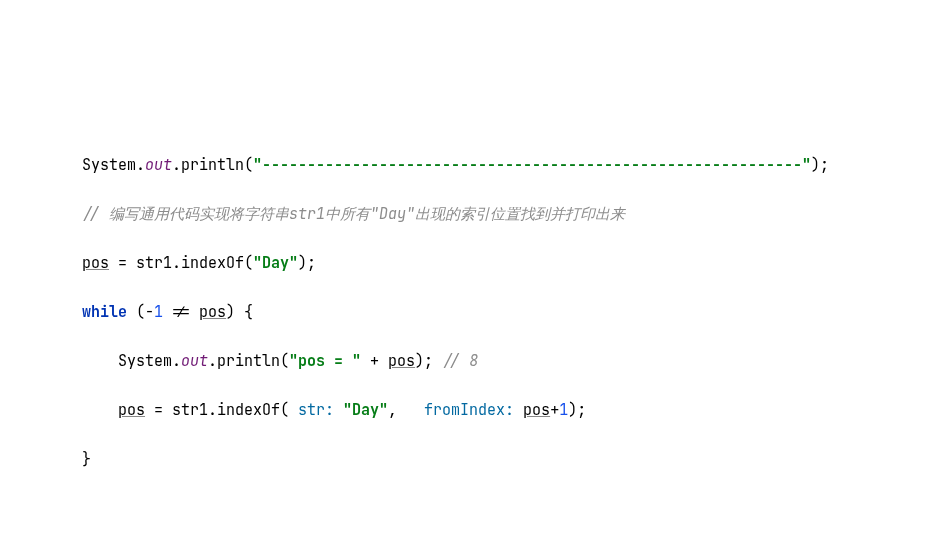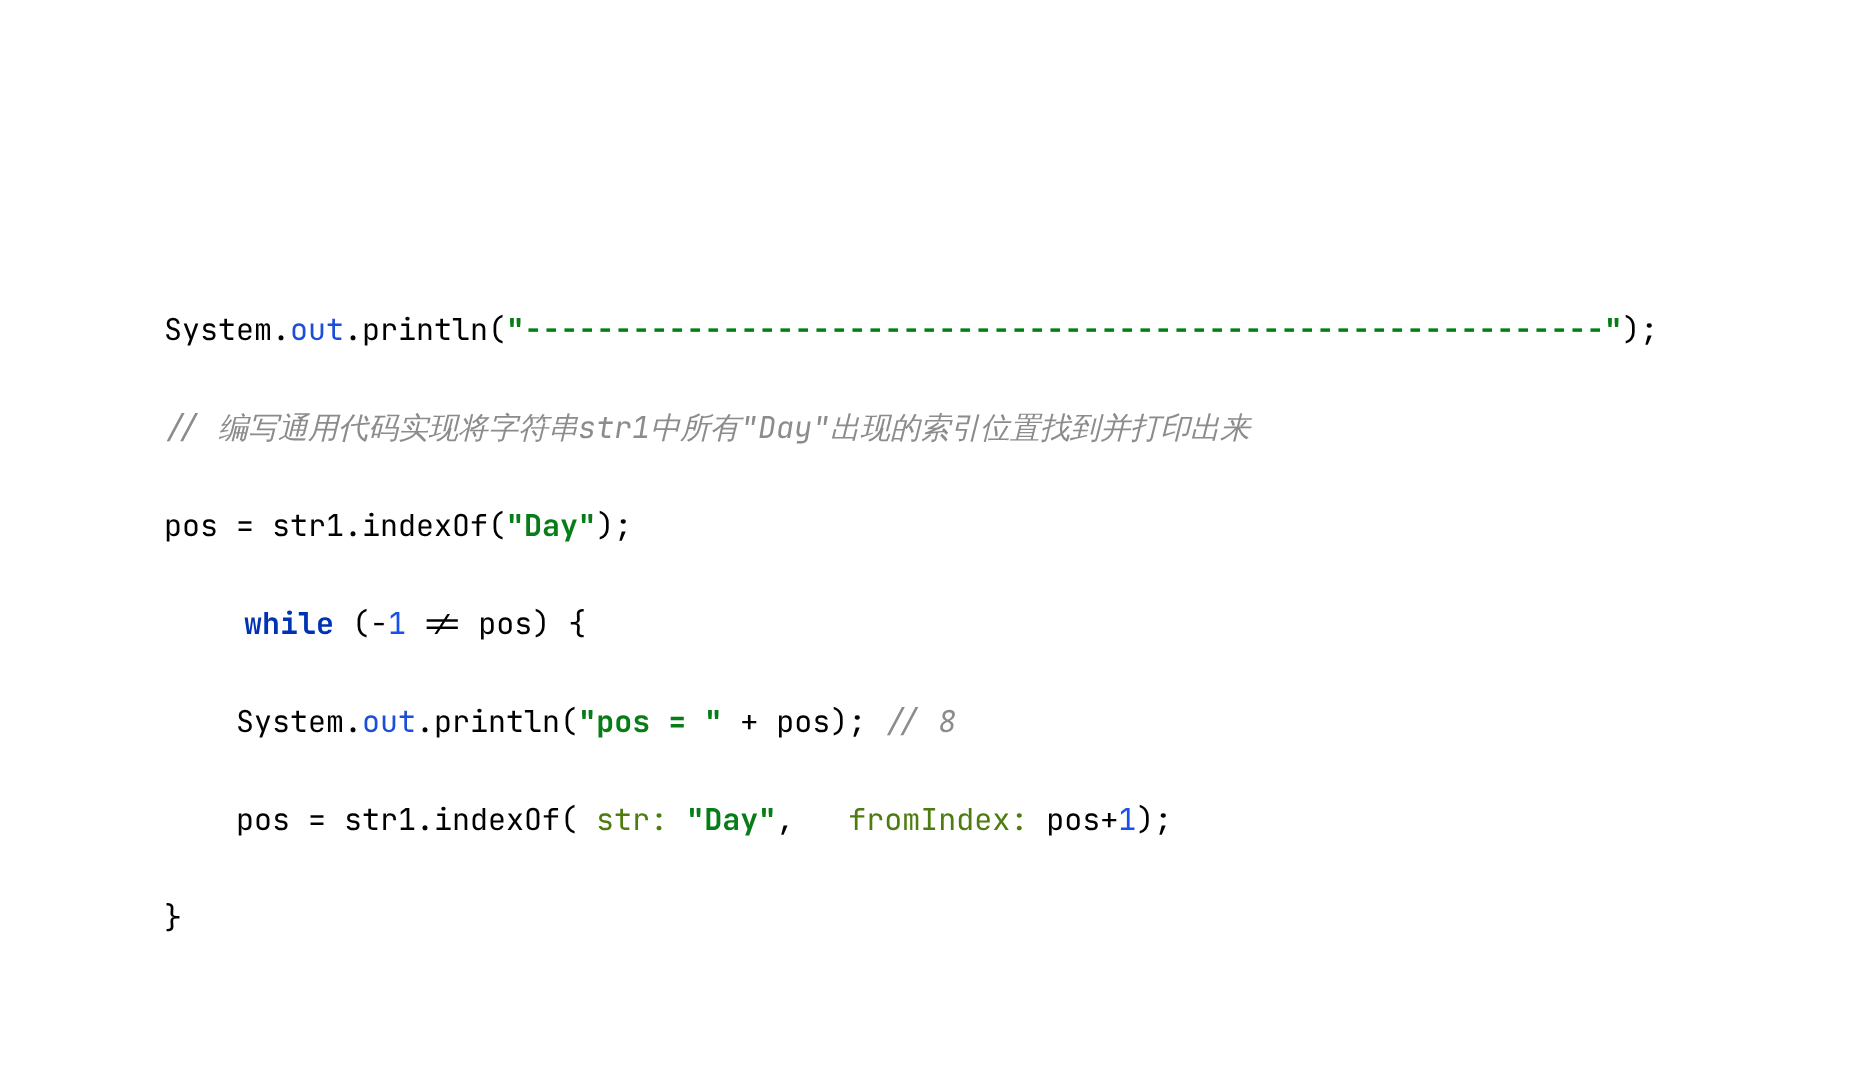--- a/index.html
+++ b/index.html
@@ -12,27 +12,27 @@
       padding: 30px 0 0 10px;
       white-space: pre;
     }
     .code-area {
       position: relative;
     }
     .line {
       display: block;
       min-height: 24.5px;
     }
-    .kw { color: #0033b3; font-weight: bold; margin-left: 40px; }
-    .field { color: #1d4ed8; }
+    .kw { color: #0033b3; font-weight: bold; }
+    .field { color: #701a75; font-style: italic; }
     .str { color: #067d17; font-weight: bold; }
     .num { color: #1750eb; }
     .cmt { color: #8c8c8c; font-style: italic; }
-    .hint { color: #4d7c0f; }
-    .under { text-decoration-color: #888; }
+    .hint { color: #0369a1; }
+    .under { text-decoration: underline; text-decoration-color: #888; }
   </style>
 </head>
 <body>
 
 
 
 <div class="code-area">
 <span class="line"><span>        </span><span>System.</span><span class="field">out</span><span>.println(</span><span class="str">"------------------------------------------------------------"</span><span>);</span></span>
 <span class="line"><span>        </span><span class="cmt">// 编写通用代码实现将字符串str1中所有"Day"出现的索引位置找到并打印出来</span></span>
 <span class="line"><span>        </span><span class="under">pos</span><span> = str1.indexOf(</span><span class="str">"Day"</span><span>);</span></span>

